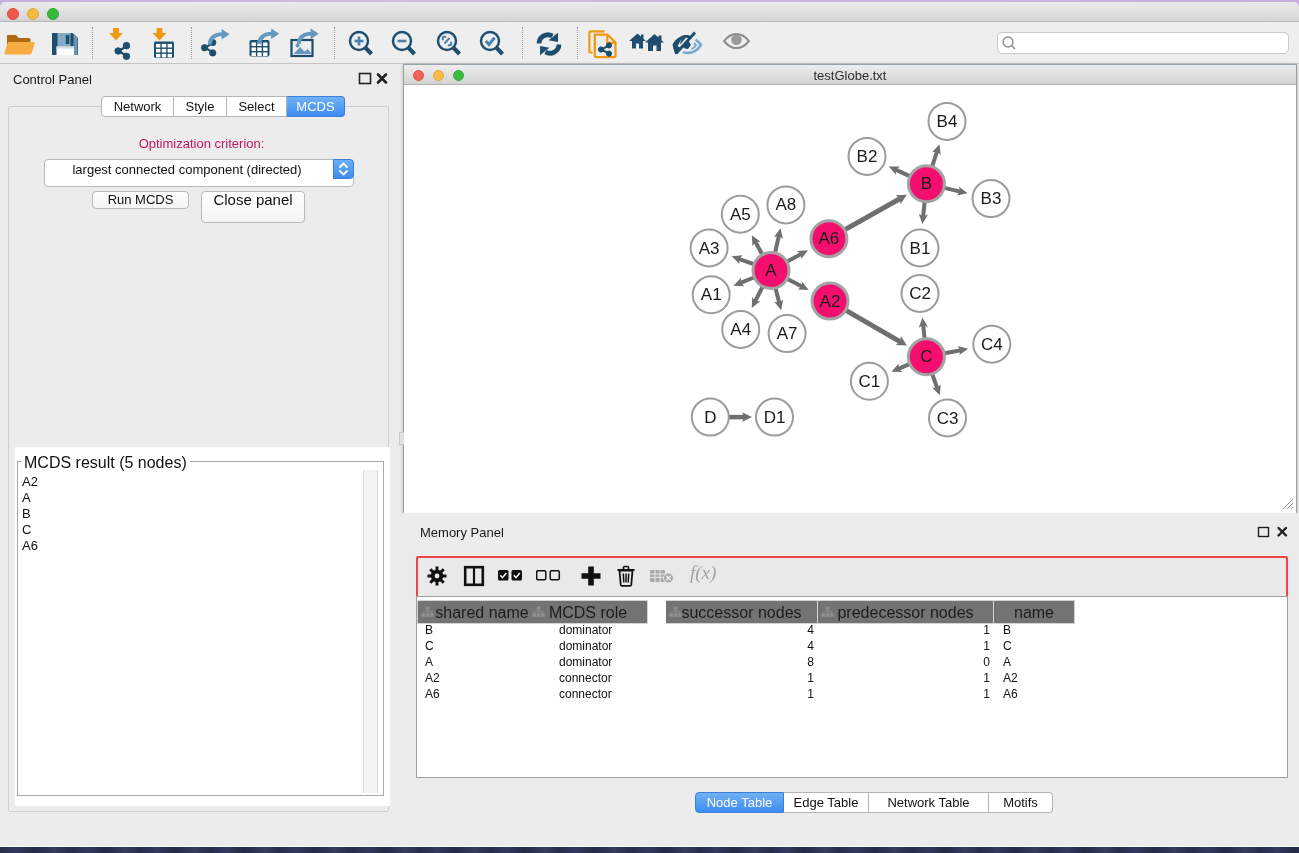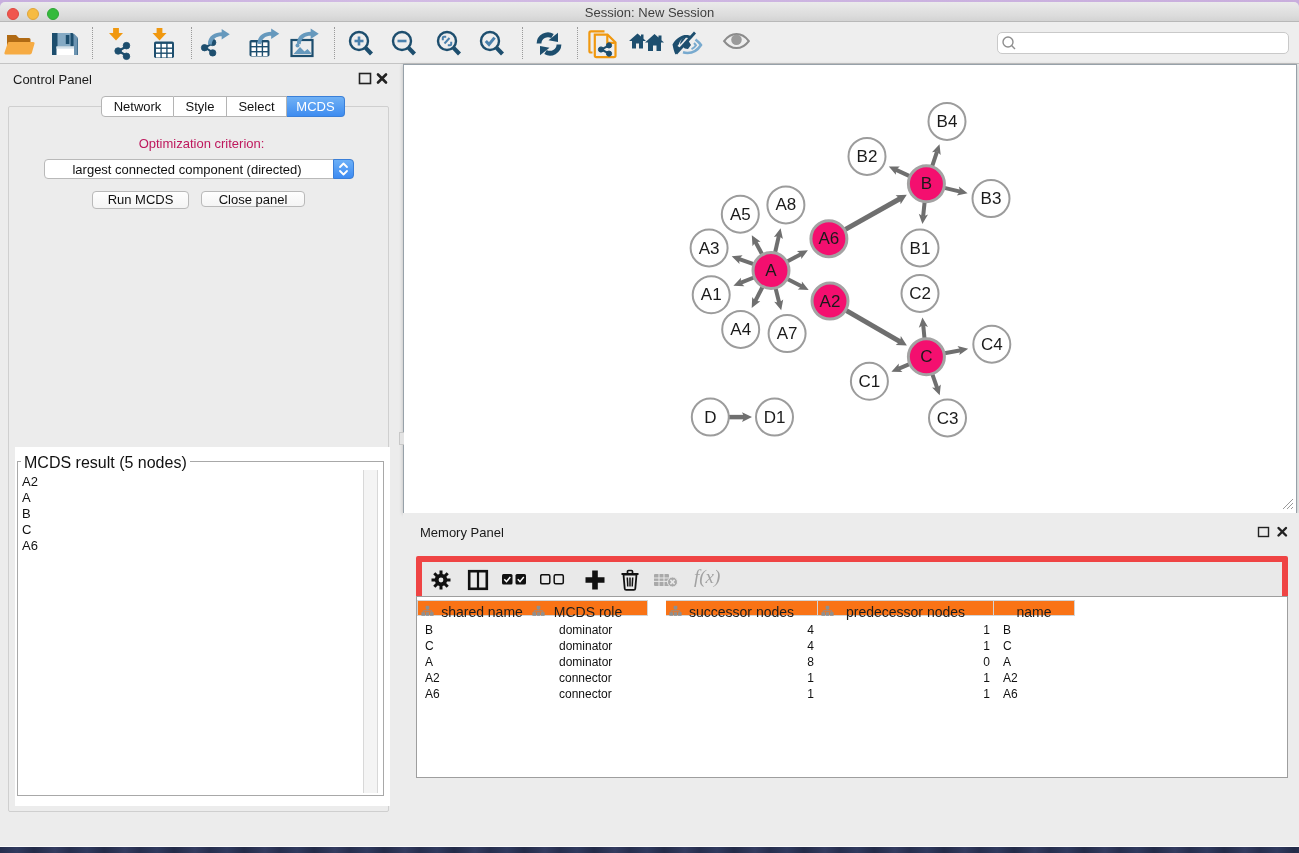--- a/index.html
+++ b/index.html
@@ -33,39 +33,38 @@
 .seg > div.sel { background:linear-gradient(#70b1f5,#3e8cf0); border-color:#3a7fd8; color:#fff; }
 
 
 #netwin { position:absolute; left:403px; top:0px; width:894px; height:449px; background:#fff; border:1px solid #97a1a9; box-shadow:0 1px 4px rgba(0,0,0,0.22); }
 #netwin-title { position:absolute; left:0; top:0; width:100%; height:20px; background:linear-gradient(#ededed,#dedede 60%,#d2d2d2); border-bottom:1px solid #b0b0b0; }
 #netwin-title .title { position:absolute; left:0; right:0; top:3px; text-align:center; font-size:13px; color:#2e2e2e; }
 #netcanvas { position:absolute; left:0px; top:21px; width:892px; height:427px; background:#fff; }
 
 
 #tablepanel { position:absolute; left:403px; top:449px; width:896px; height:305px; background:#ececec; }
-#tp-toolbar { position:absolute; left:13px; top:43px; width:872px; height:48px; background:#e9e9e9; border:6px solid #ef4444; border-radius:2px; }
+#tp-toolbar { position:absolute; left:13px; top:43px; width:872px; height:48px; background:#e9e9e9; border:2px solid #ef4444; border-radius:2px; }
 #tp-table { position:absolute; left:13px; top:83px; width:872px; height:182px; background:#fff; border:1px solid #9e9e9e; }
-.th { position:absolute; top:3px; height:16px; background:#f97316; border:1px solid #d4d4d4; border-left:none; font-size:14px; color:#1d1d1d; }
+.th { position:absolute; top:3px; height:24px; background:#737373; border:1px solid #d4d4d4; border-left:none; font-size:16px; color:#1d1d1d; }
 .trow { position:absolute; font-size:12px; color:#111; height:16px; line-height:16px; }
 
 
 #statusbar { left:0; top:816px; width:1299px; height:30px; background:#ececec; border-top:1px solid #bdbdbd;margin-top:32px; }
 #memorybtn { position:absolute; right:10px; top:6px; width:74px; height:23px; background:#fdfdfd; border:1px solid #c2c2c2; border-radius:3px; font-size:11px; color:#111; }
 #listbtn { position:absolute; left:10px; top:8px; width:28px; height:20px; background:#fdfdfd; border:1px solid #c2c2c2; border-radius:3px; }
 #desktop-bottom { left:0; top:847px; width:1299px; height:6px; background:repeating-linear-gradient(90deg,#262e4d 0px,#303a5e 17px,#232b48 34px,#343c60 55px,#262e4d 70px); }
 #whiteline { left:0; top:846px; width:1299px; height:1px; background:#fbfbfb; }
 
 .fieldset-label { font-size:16px; color:#111; }
 </style>
 </head>
 <body>
 <div class="abs" id="desktop-top"></div>
 <div class="abs" id="titlebar">
-  <div class="title">Session: New Session</div>
   <div class="tl" style="left:7px;top:6px;width:12px;height:12px;background:#f0564e;border:1px solid #dd4a41;"></div>
   <div class="tl" style="left:27px;top:6px;width:12px;height:12px;background:#f6bb41;border:1px solid #e0a53a;"></div>
   <div class="tl" style="left:47px;top:6px;width:12px;height:12px;background:#35ba3c;border:1px solid #2fa636;"></div>
 </div>
 
 <div class="abs" id="toolbar">
   <svg class="ticon" style="left:3px;" width="36" height="34" viewBox="0 0 36 34">
       <path d="M4 8 h9 l3 3 h10 a1.5 1.5 0 0 1 1.5 1.5 V15 H6 L4 25 z" fill="#b06a14"></path>
 <path d="M6.5 15 h23.5 a1.5 1.5 0 0 1 1.4 2 l-2.6 9 a2 2 0 0 1 -1.9 1.4 H2.6 a1.2 1.2 0 0 1 -1.15 -1.55 L4.6 16.4 a2 2 0 0 1 1.9 -1.4 z" fill="#f6ab43"></path>
     </svg>
@@ -237,42 +236,48 @@
         </g>
 </svg>
     <div id="cp-content"></div>
     <div class="seg" style="left:78px;top:32px;">
       <div style="width:73px;">Network</div>
       <div style="width:53px;">Style</div>
       <div style="width:60px;">Select</div>
       <div style="width:58px;" class="sel">MCDS</div>
     </div>
     <div class="abs" style="left:0;top:72px;width:403px;text-align:center;font-size:13px;color:#be185d;">Optimization criterion:</div>
-    <div class="abs" style="left:44px;top:95px;width:310px;height:20px;background:#fff;border:1px solid #b9b9b9;border-radius:4px;">
+    <div class="abs" style="left:44px;top:95px;width:310px;height:28px;background:#fff;border:1px solid #b9b9b9;border-radius:4px;">
 <div style="position:absolute;left:0;right:24px;top:2px;text-align:center;font-size:13px;color:#111;">largest connected component (directed)</div>
 <div style="position:absolute;right:-1px;top:-1px;width:21px;height:20px;background:linear-gradient(#6cb0f7,#3d8bf2);border:1px solid #3a7fd8;border-radius:0 4px 4px 0;">
 <svg width="19" height="18" viewBox="0 0 19 18">
             <g stroke="#fff" stroke-width="1.8" fill="none" stroke-linecap="round" stroke-linejoin="round">
               <polyline points="6,7 9.5,3.5 13,7"></polyline>
               <polyline points="6,11 9.5,14.5 13,11"></polyline>
             </g>
           </svg>
 </div>
       </div>
     <div class="abs" style="left:92px;top:127px;width:97px;height:18px;background:linear-gradient(#fefefe,#f4f4f4);border:1px solid #b9b9b9;border-radius:4px;text-align:center;font-size:13px;color:#111;line-height:16px;">Run MCDS</div>
-<div class="abs" style="left:201px;top:127px;width:104px;height:16px;background:linear-gradient(#fefefe,#f4f4f4);border:1px solid #b9b9b9;border-radius:4px;text-align:center;font-size:13px;color:#111;line-height:16px;">Close panel</div>
+<div class="abs" style="left:201px;top:127px;width:104px;height:32px;background:linear-gradient(#fefefe,#f4f4f4);border:1px solid #b9b9b9;border-radius:4px;text-align:center;font-size:15px;color:#111;line-height:16px;">Close panel</div>
     <div class="abs" style="left:15px;top:383px;width:375px;height:359px;background:#fff;">
 <div class="abs" style="left:2px;top:14px;width:367px;height:335px;border:1px solid #a8a8a8;"></div>
 <div class="abs fieldset-label" style="left:6px;top:7px;background:#fff;padding:0 3px;">MCDS result (5 nodes)</div>
 <div class="abs" style="left:5px;top:27px;width:356px;height:318px;background:#fff;font-size:13px;color:#111;line-height:16px;padding-left:2px;">A2<br>A<br>B<br>C<br>A6</div>
 <div class="abs" style="left:348px;top:23px;width:15px;height:323px;background:#f4f4f4;border-left:1px solid #d8d8d8;border-right:1px solid #d8d8d8;"></div>
 </div>
   </div>
 
   <div id="netwin">
+    <div id="netwin-title">
+      <div class="title">testGlobe.txt</div>
+      <div class="tl" style="left:9px;top:5px;width:11px;height:11px;background:#f2635a;border:1px solid #dc5047;"></div>
+      <div class="tl" style="left:29px;top:5px;width:11px;height:11px;background:#f6bd44;border:1px solid #e0a83c;"></div>
+      <div class="tl" style="left:49px;top:5px;width:11px;height:11px;background:#3cbb41;border:1px solid #33a839;"></div>
+    </div>
     <div id="netcanvas">
       <svg id="graph" width="893" height="427" viewBox="0 0 893 427" style="position:absolute;left:0;top:0">
 <g stroke="#6f6f6f">
 <line x1="358.1" y1="168.3" x2="351.4" y2="155.9" stroke-width="4.0"></line>
 <line x1="371.1" y1="166.5" x2="374.9" y2="149.6" stroke-width="4.0"></line>
 <line x1="349.6" y1="178.2" x2="334.7" y2="172.8" stroke-width="4.0"></line>
 <line x1="349.9" y1="191.5" x2="336.4" y2="196.9" stroke-width="4.0"></line>
 <line x1="358.5" y1="201.0" x2="351.1" y2="215.4" stroke-width="4.0"></line>
 <line x1="371.6" y1="202.4" x2="375.3" y2="217.1" stroke-width="4.0"></line>
 <line x1="383.2" y1="175.6" x2="397.3" y2="167.9" stroke-width="4.0"></line>
@@ -527,20 +532,26 @@
 <div class="trow" style="left:142px;top:73px;">connector</div>
 <div class="trow" style="left:249px;top:73px;width:148px;text-align:right;">1</div>
 <div class="trow" style="left:401px;top:73px;width:172px;text-align:right;">1</div>
 <div class="trow" style="left:586px;top:73px;">A2</div>
 <div class="trow" style="left:8px;top:89px;">A6</div>
 <div class="trow" style="left:142px;top:89px;">connector</div>
 <div class="trow" style="left:249px;top:89px;width:148px;text-align:right;">1</div>
 <div class="trow" style="left:401px;top:89px;width:172px;text-align:right;">1</div>
 <div class="trow" style="left:586px;top:89px;">A6</div>
 </div>
+    <div class="seg" style="left:269px;top:279px;">
+<div style="width:89px;" class="sel">Node Table</div>
+<div style="width:85px;">Edge Table</div>
+<div style="width:120px;">Network Table</div>
+<div style="width:64px;">Motifs</div>
+</div>
   </div>
 </div>
 
 <div class="abs" id="statusbar">
   <div id="listbtn"><svg width="26" height="18" viewBox="0 0 26 18">
         <g fill="#1a1a1a">
           <circle cx="7" cy="5" r="1.4"></circle>
           <circle cx="7" cy="9" r="1.4"></circle>
           <circle cx="7" cy="13" r="1.4"></circle>
           <rect x="10" y="3.9" width="9" height="2.2"></rect>

